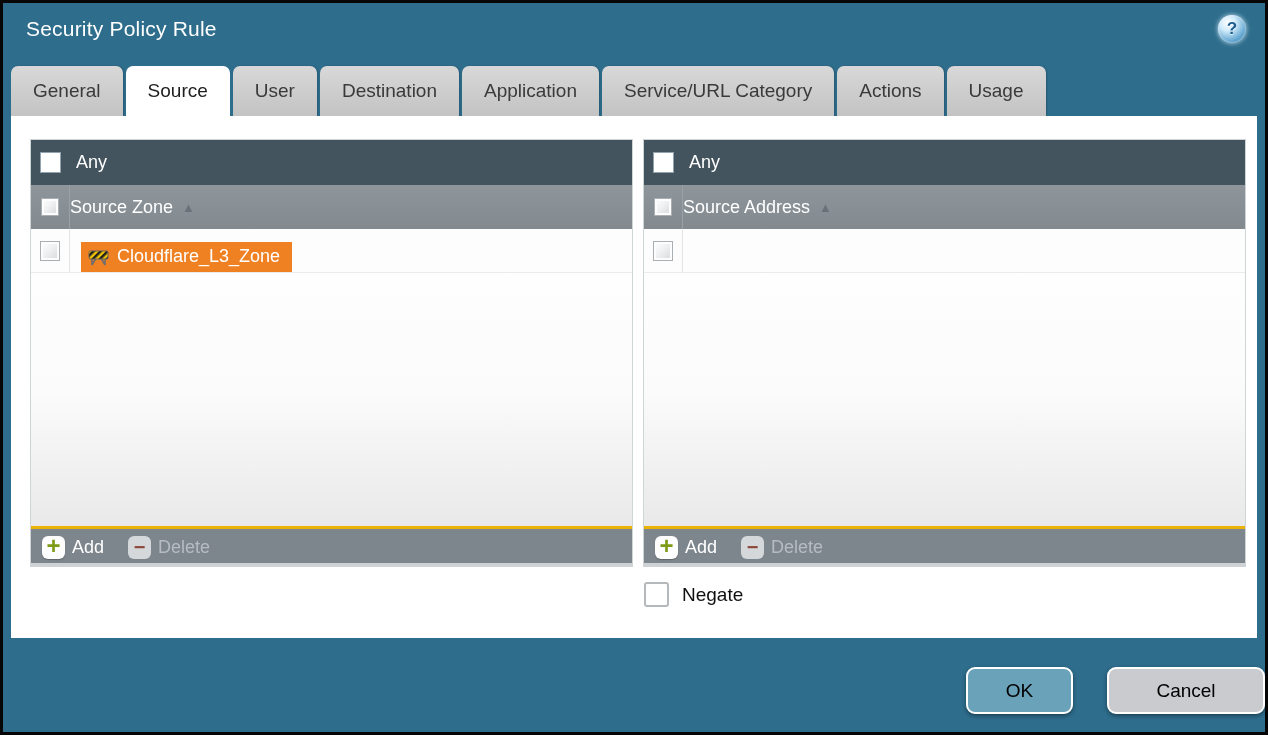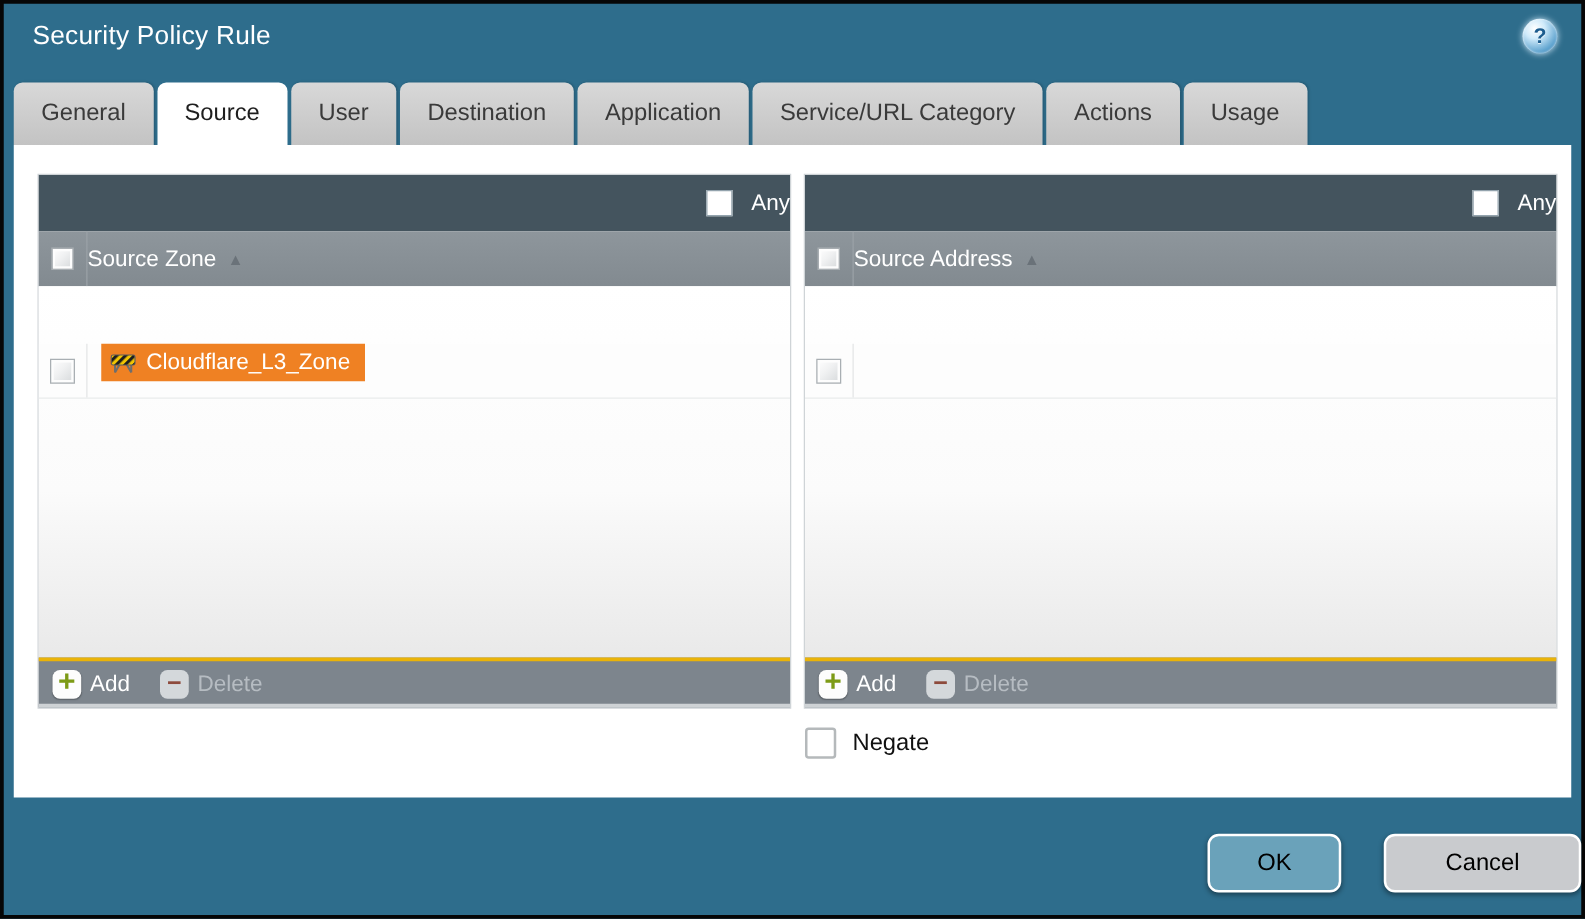--- a/index.html
+++ b/index.html
@@ -63,21 +63,20 @@
     background: #fff;
   }
   .panel-left  { left: 19px; }
   .panel-right { left: 632px; }
 
   .any-header {
     height: 45px; flex: 0 0 45px;
     background: #44545e;
     display: flex; align-items: center;
     padding-left: 9px;
-    justify-content: flex-end;
   }
   .any-cb {
     width: 21px; height: 21px;
     background: #ffffff; border: 1px solid #93a3ad;
   }
   .any-label { color: #ffffff; font-size: 18px; margin-left: 15px; }
 
   .col-header {
     height: 44px; flex: 0 0 44px;
     background: linear-gradient(#8e969c, #828a90);
@@ -98,24 +97,23 @@
   .sort-arrow { color: #6a7279; font-size: 13px; margin-left: 9px; }
   .sort-arrow::after { content: "▲"; }
 
   .rows {
     flex: 1 1 auto;
     background: linear-gradient(#ffffff 0%, #fbfbfb 55%, #e9e9e9 100%);
     overflow: hidden;
   }
   .row {
     height: 44px;
-    display: flex; align-items: flex-start;
+    display: flex; align-items: flex-end;
     border-bottom: 1px solid #e9eceb;
     background: #fdfdfd;
-    margin-top: 46px;
   }
   .row.alt { background: #f4f8fb; }
   .row .cb-cell { border-right: 1px solid #e3e5e6; }
   .row .bevel-cb { width: 20px; height: 20px; }
   .tag {
     display: inline-flex; align-items: center;
     background: #ef8123; color: #ffffff;
     font-size: 18px; padding: 4px 12px 5px 7px;
     margin-left: 11px; white-space: nowrap;
   }

